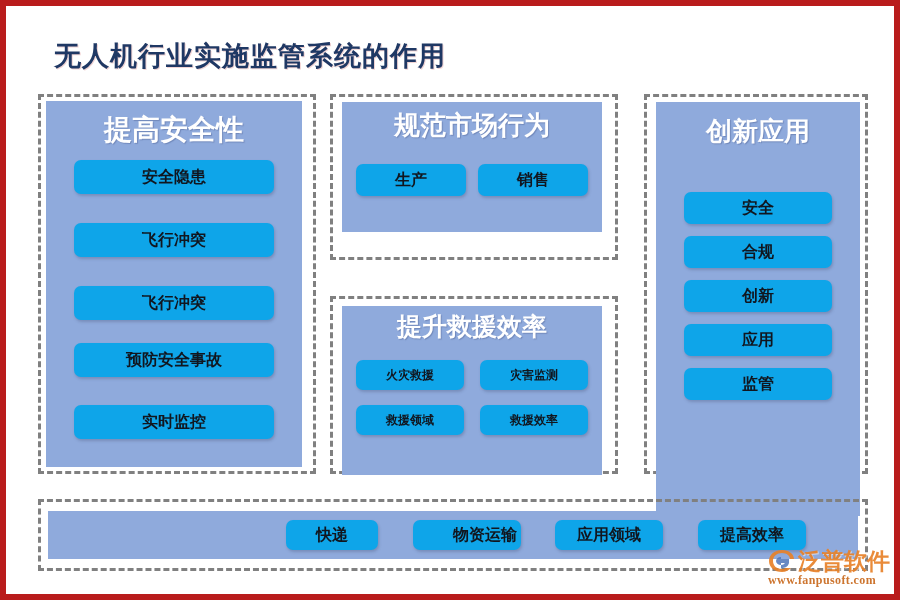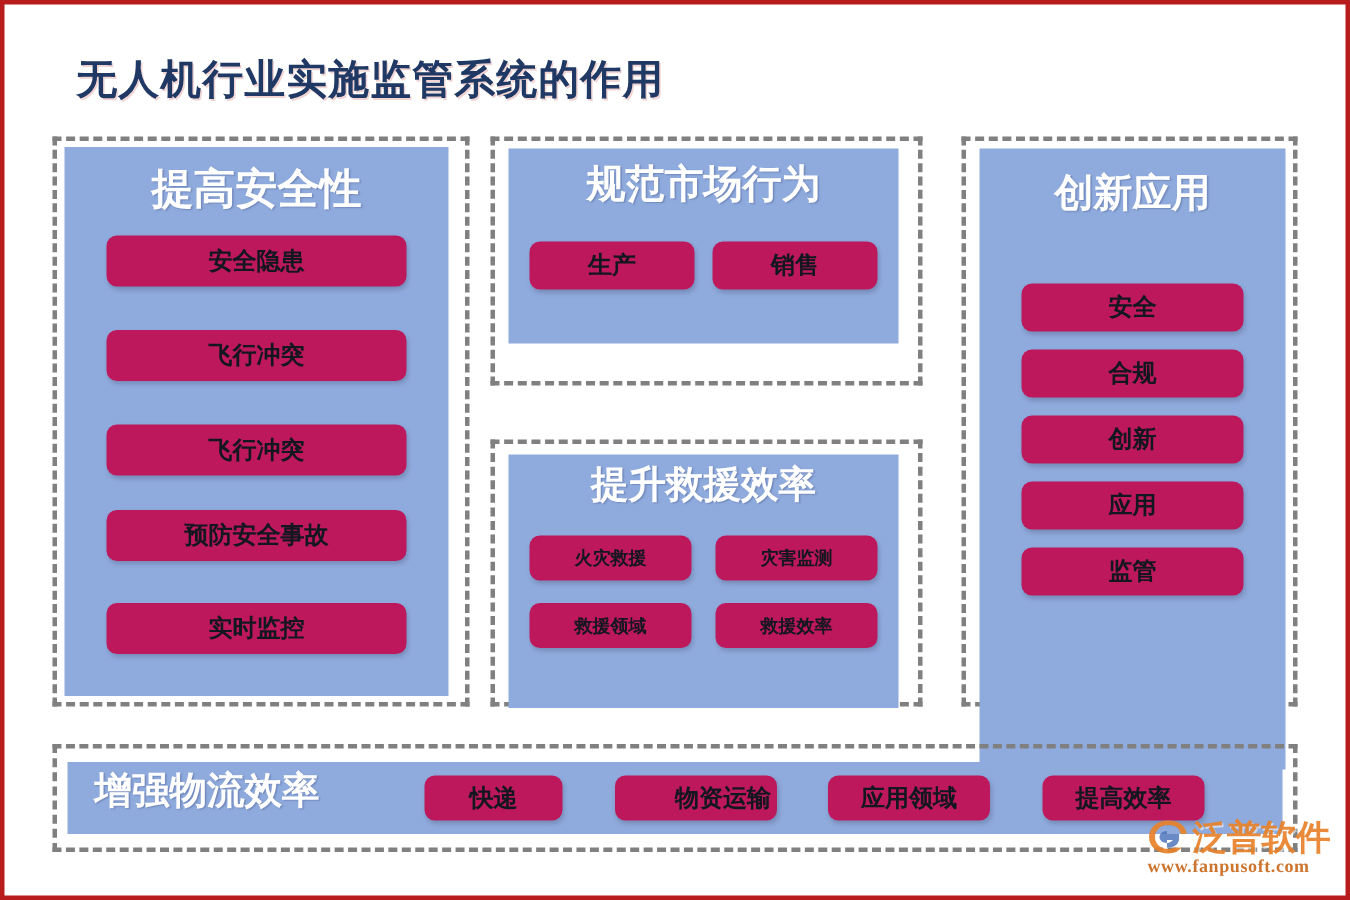--- a/index.html
+++ b/index.html
@@ -13,21 +13,21 @@
     position: relative;
     overflow: hidden;
     font-family: "Liberation Serif", "DejaVu Serif", serif;
   }
   #page {
     position: absolute;
     left: 0; top: 0;
     width: 900px;
     height: 600px;
     background: #ffffff;
-    border: 3px solid #b91c1c;
+    border: 6px solid #b91c1c;
     box-sizing: border-box;
   }
 
   
   .title {
     position: absolute;
     left: 48px;
     top: 32px;
     font-size: 27px;
     font-weight: bold;
@@ -54,21 +54,21 @@
   .panel-title {
     color: #ffffff;
     font-weight: bold;
     text-align: center;
     text-shadow: 1px 1px 1px rgba(90,110,160,0.55);
     line-height: 1.05;
   }
 
   
   .pill {
-    background: #be185d;
+    background: #0ea5e9;
     border-radius: 7px;
     color: #11161f;
     font-weight: bold;
     text-align: center;
     display: flex;
     align-items: center;
     justify-content: center;
     box-shadow: 1px 2px 3px rgba(60,70,100,0.28);
     box-sizing: border-box;
     white-space: nowrap;
@@ -207,21 +207,20 @@
     <div class="panel-title">创新应用</div>
     <div class="pill" style="top:90px;">安全</div>
     <div class="pill" style="top:134px;">合规</div>
     <div class="pill" style="top:178px;">创新</div>
     <div class="pill" style="top:222px;">应用</div>
     <div class="pill" style="top:266px;">监管</div>
   </div>
 
   <div class="dashgroup" id="grp-logis"></div>
   <div class="panel" id="panel-logis">
-    <div class="panel-title" id="logis-title">增强物流效率</div>
     <div class="pill" style="left:238px; width:92px;">快递</div>
     <div class="pill" style="left:365px; width:108px;padding-left:36px;">物资运输</div>
     <div class="pill" style="left:507px; width:108px;">应用领域</div>
     <div class="pill" style="left:650px; width:108px;">提高效率</div>
   </div>
 
   <div id="logo">
     <svg class="logo-mark" viewBox="0 0 28 26">
       <path d="M14 2 C6 2 1 7 1 13 C1 19 6 24 14 24 C18 24 21 22 23 20 L18 20 C16 21 15 21 14 21 C9 21 5 18 5 13 C5 8 9 5 14 5 C19 5 22 8 22 11 L26 11 C26 6 21 2 14 2 Z" fill="#e8822a"></path>
       <path d="M13 9 C10 9 8 11 8 13 C8 15 10 17 13 17 C15 17 16 16 17 15 L13 15 L13 11 L21 11 L21 15 C20 19 17 20 13 20" fill="#4a72b8" opacity="0.9"></path>

